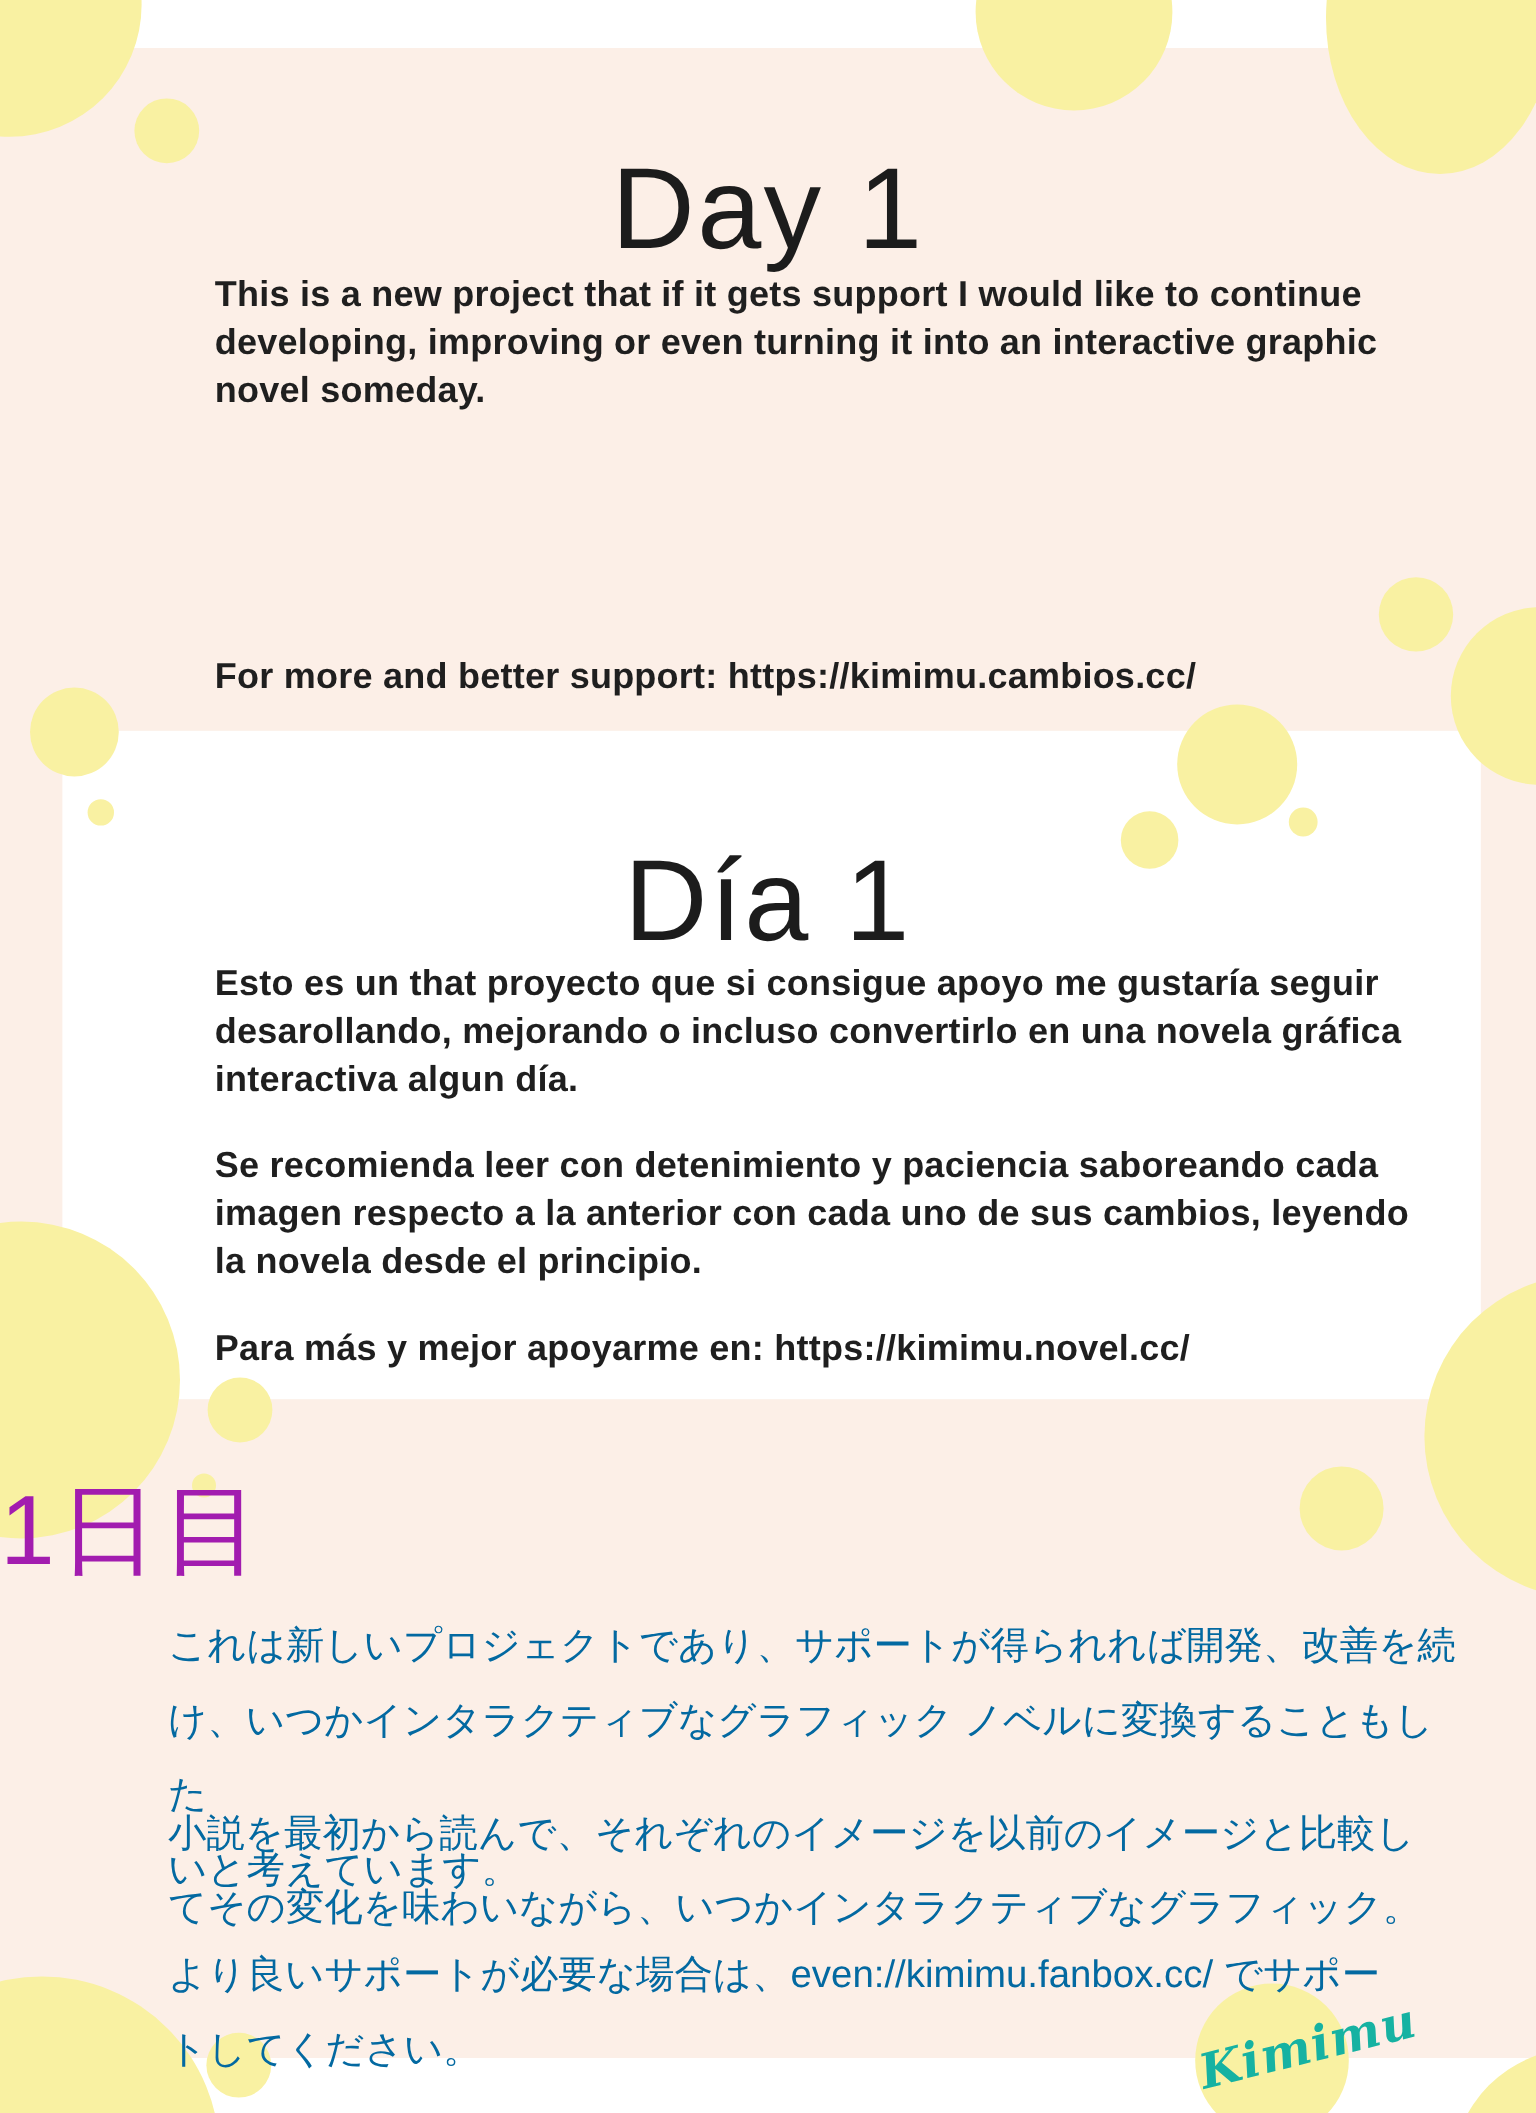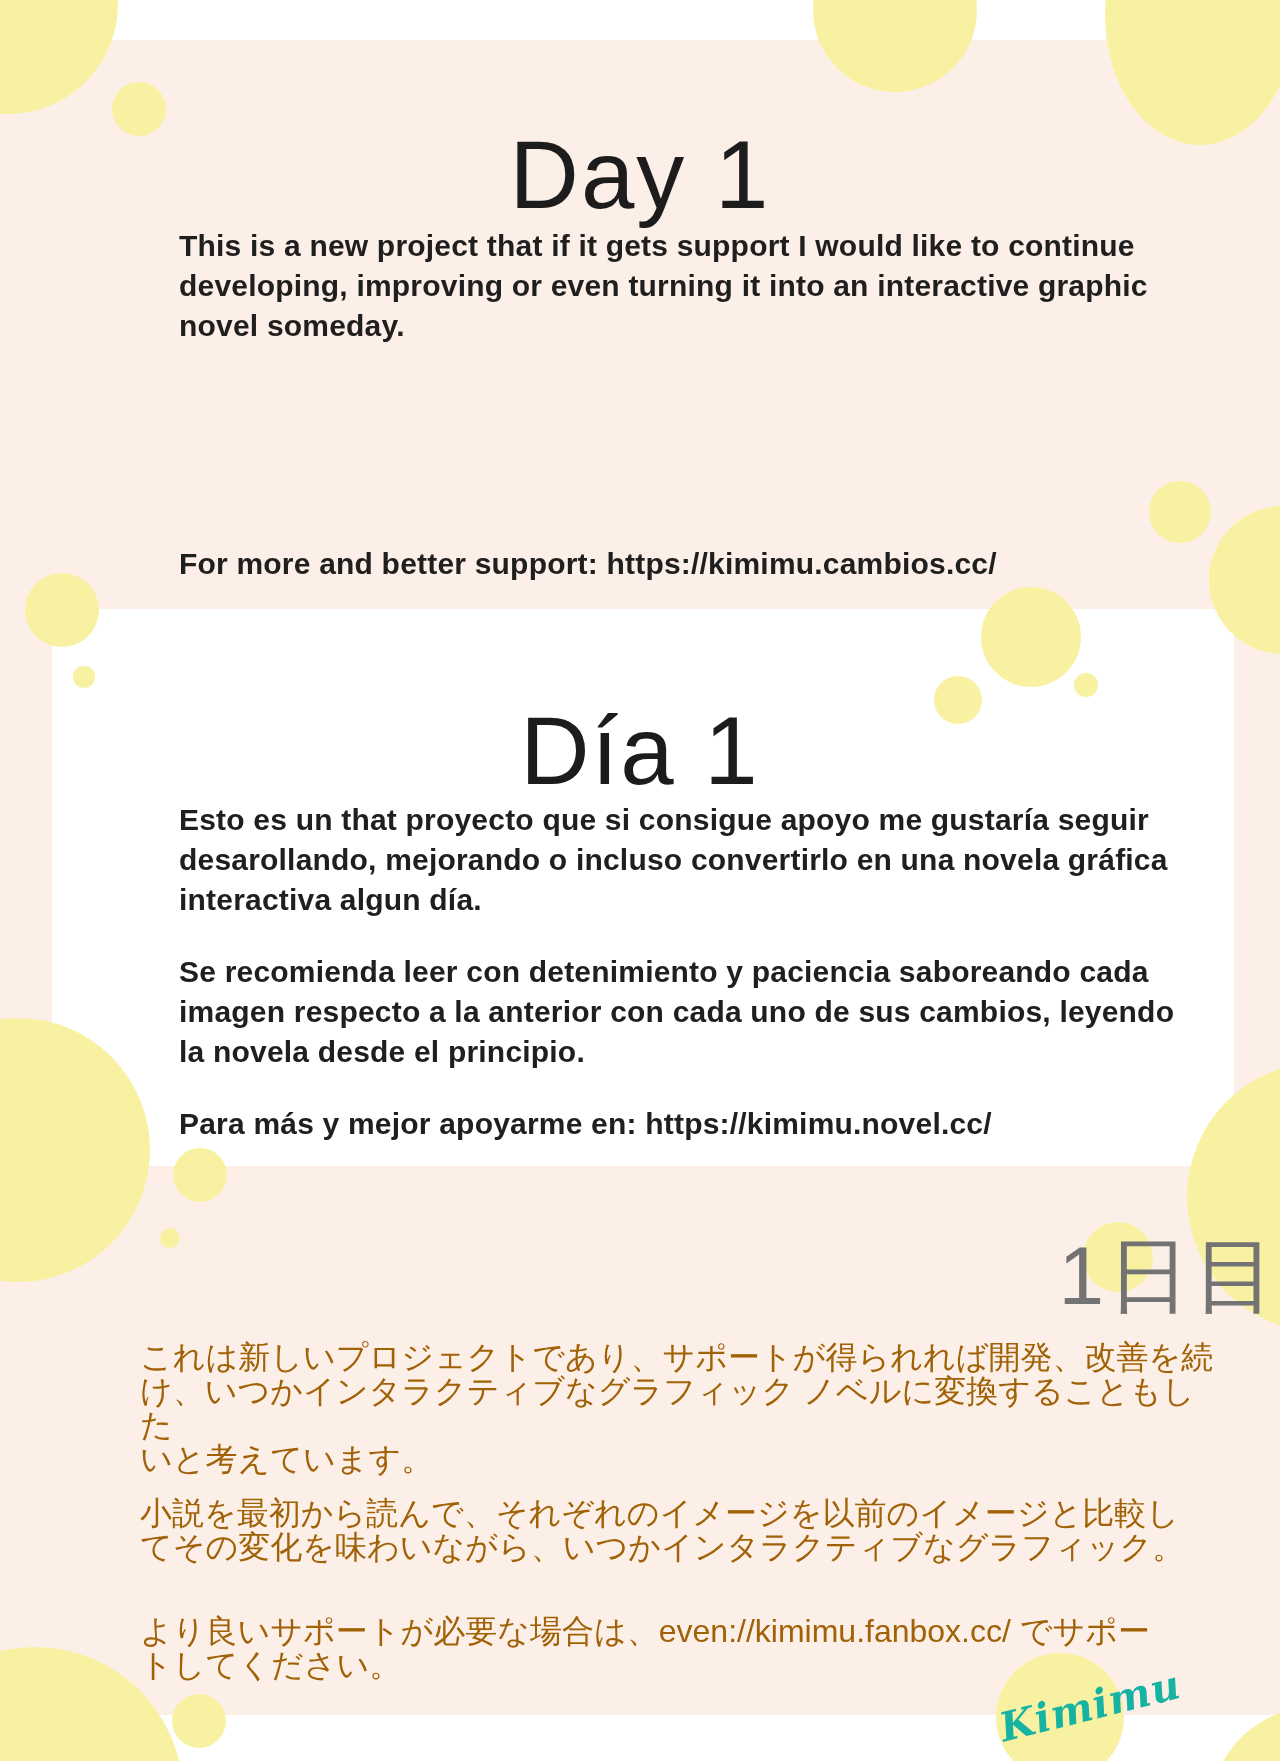--- a/index.html
+++ b/index.html
@@ -25,38 +25,38 @@
     background:#f9f1a2;
   }
   .title{
     position:absolute;left:0;width:1280px;
     text-align:center;
     font-size:96px;font-weight:300;letter-spacing:2px;
     line-height:1.1;color:#1c1c1c;
   }
   .title-ja{
     position:absolute;left:0;width:1280px;
-    text-align:right;
+    text-align:left;
     font-size:82px;font-weight:500;letter-spacing:4px;
-    line-height:1.2;color:#737373;
+    line-height:1.2;color:#a21caf;
   }
   .para{
     position:absolute;left:140px;width:1080px;
     font-size:30px;font-weight:700;letter-spacing:0.2px;
     line-height:40px;
     white-space:pre-line;
     color:#1f1f1f;
     margin-left:39px;
   }
   .para-ja{
     position:absolute;left:140px;width:1085px;
     font-size:32px;font-weight:400;
-    line-height:34px;
+    line-height:62px;
     white-space:pre-line;
-    color:#a16207;
+    color:#0369a1;
   }
   .signature{
     position:absolute;left:998px;top:1686px;width:150px;
     font-family:"DejaVu Serif","Liberation Serif",serif;
     font-style:italic;font-weight:700;
     font-size:40px;color:#16b2a2;
     transform:rotate(-14deg);
     letter-spacing:1px;
   }
 </style>

